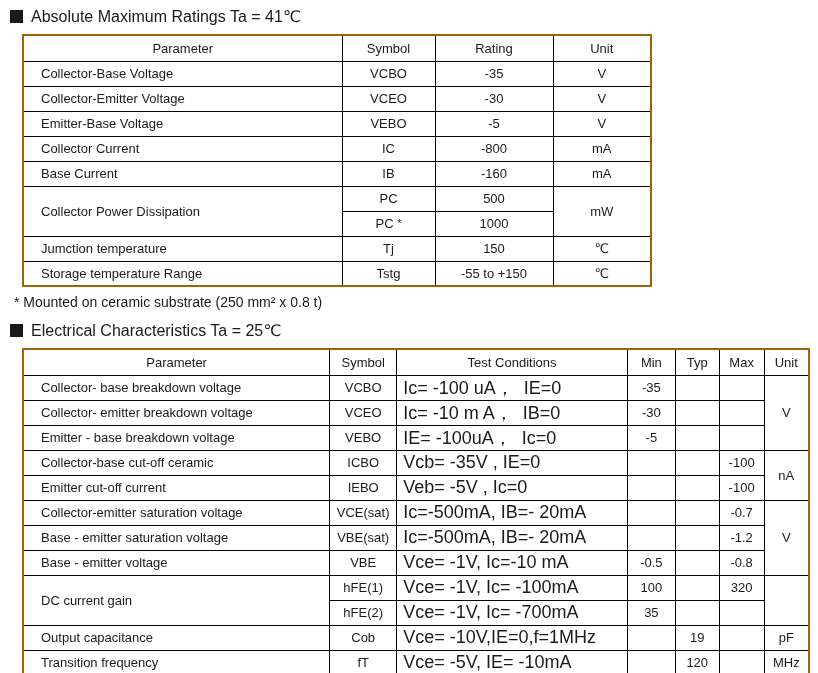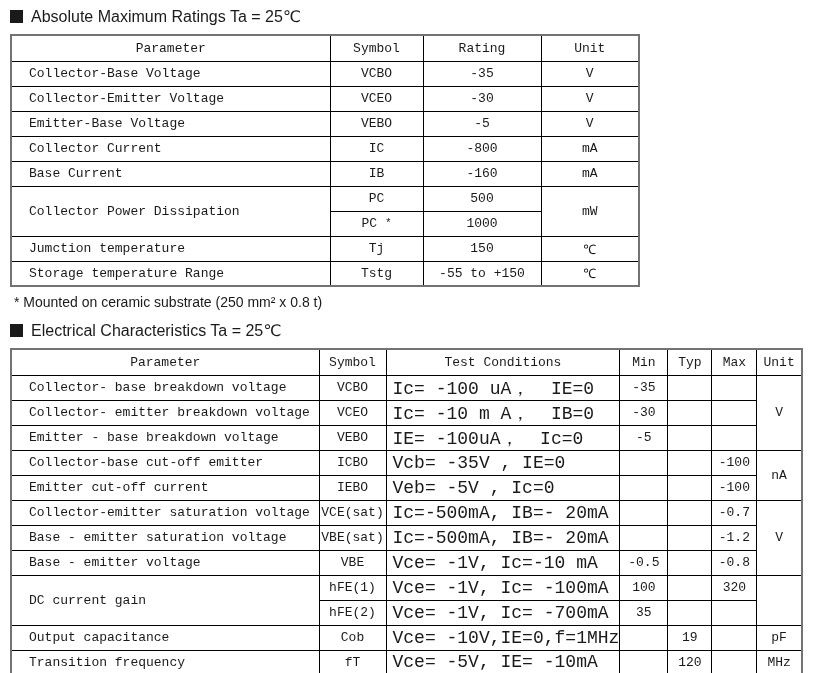--- a/index.html
+++ b/index.html
@@ -16,22 +16,22 @@
   .section-title {
     display: flex; align-items: center;
     font-size: 16px; line-height: 19px;
     margin: 0 0 8px 0;
   }
   .bullet { width: 13px; height: 13px; background: #1a1a1a; margin-right: 8px; flex: none; }
 
   table {
     border-collapse: collapse;
     table-layout: fixed;
-    border: 2px solid #737373;
-    font-family: Liberation Mono, monospace;
+    margin-left: 12px;
+    border: 2px solid #a16207;
   }
   th, td {
     border: 1px solid #000;
     font-size: 13px;
     font-weight: normal;
     padding: 0;
     height: 25px;
     overflow: hidden;
     vertical-align: middle;
   }
@@ -44,21 +44,21 @@
 
   .footnote { font-size: 14px; margin: 7px 0 11px 4px; }
 </style>
 </head>
 <body>
 
 <div class="page">
 
   <div class="section-title">
     <span class="bullet"></span>
-    <span>Absolute Maximum Ratings Ta = 25℃</span>
+    <span>Absolute Maximum Ratings Ta = 41℃</span>
   </div>
 
   <table>
     <colgroup>
         <col style="width:319px">
         <col style="width:93px">
         <col style="width:118px">
         <col style="width:98px">
       </colgroup>
     <tbody>
@@ -169,21 +169,21 @@
     </tr>
     <tr>
       <td class="l">Emitter - base breakdown voltage</td>
       <td class="c"><span>V</span><span class="sub">EBO</span></td>
       <td class="cond">IE= -100uA，  Ic=0</td>
       <td class="c">-5</td>
       <td class="c"></td>
       <td class="c"></td>
     </tr>
     <tr>
-      <td class="l">Collector-base cut-off emitter</td>
+      <td class="l">Collector-base cut-off ceramic</td>
       <td class="c"><span>I</span><span class="sub">CBO</span></td>
       <td class="cond">Vcb= -35V , IE=0</td>
       <td class="c"></td>
       <td class="c"></td>
       <td class="c">-100</td>
       <td class="c" rowspan="2">nA</td>
     </tr>
     <tr>
       <td class="l">Emitter cut-off current</td>
       <td class="c"><span>I</span><span class="sub">EBO</span></td>

